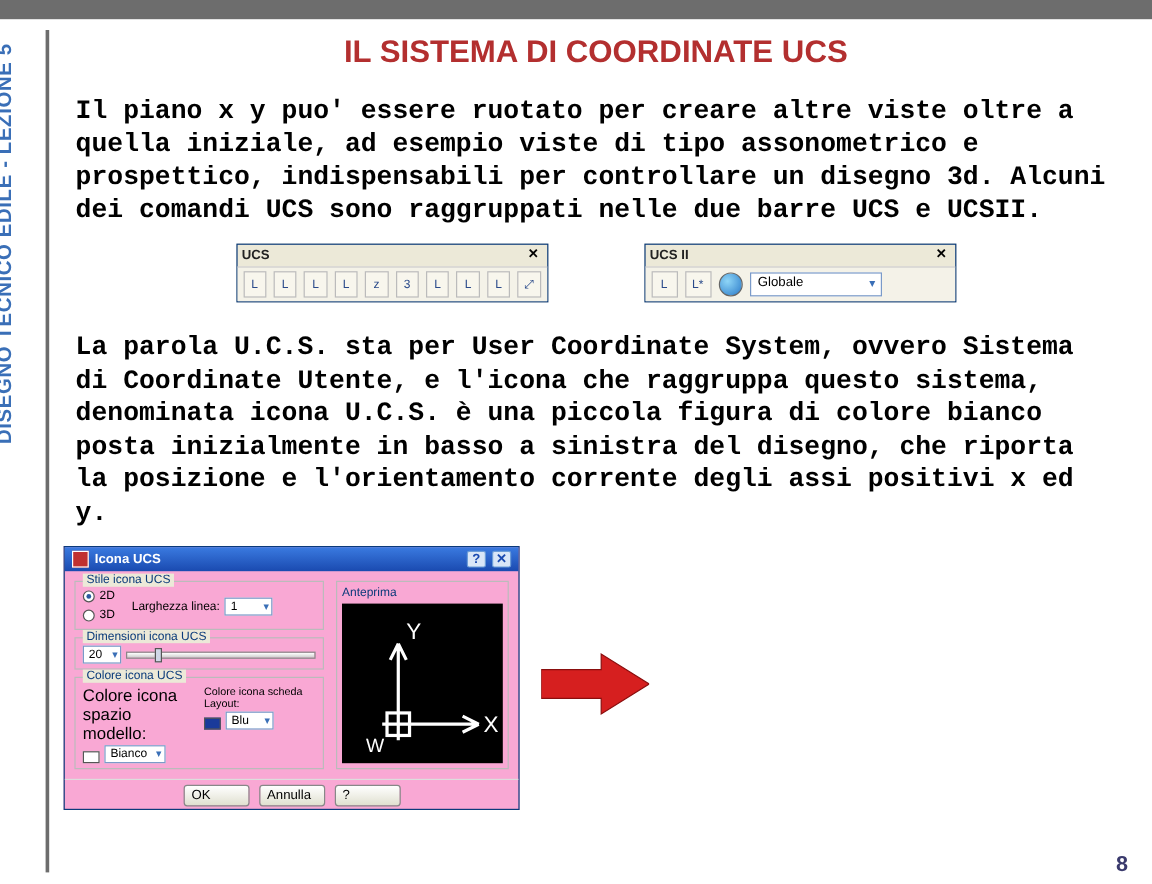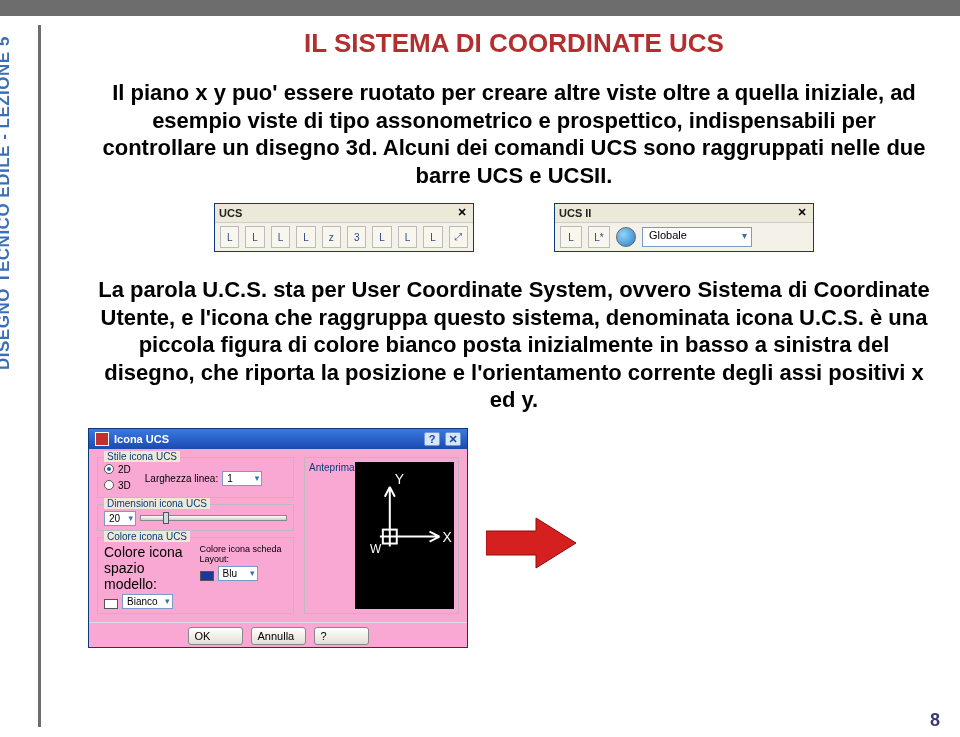--- a/index.html
+++ b/index.html
@@ -32,38 +32,38 @@
   .sidebar-line {
     position: absolute;
     left: 38px;
     top: 25px;
     bottom: 10px;
     width: 3px;
     background: #6d6d6d;
   }
   .content {
     position: absolute;
-    left: 88px;
+    left: 53px;
     top: 28px;
     right: 20px;
   }
   .page-title {
     color: #b32f2f;
     font-size: 26px;
     font-weight: bold;
     text-align: center;
     margin-bottom: 20px;
   }
   .para {
     color: #000;
     font-size: 22px;
     font-weight: bold;
-    text-align: center;
     line-height: 1.25;
     margin: 0 10px 14px 10px;
+    font-family: Liberation Mono, monospace;
   }
   .toolbars {
     display: flex;
     justify-content: center;
     gap: 80px;
     margin: 12px 0 24px 0;
   }
   .toolbar {
     border: 1px solid #0a3a7a;
     background: #ece9d8;
@@ -207,25 +207,25 @@
     font-size: 10px;
     position: relative;
     min-width: 40px;
   }
   .combo::after {
     content: "▾";
     position: absolute; right: 2px; top: 1px;
     color: #3a6fb7; font-size: 9px;
   }
   .dialog-right {
-    width: 155px;
+    width: 144px;
     border: 1px solid #bbb;
     padding: 4px;
     display: flex;
-    flex-direction: row;
+    flex-direction: column;
   }
   .dialog-right .legend {
     font-size: 10px; color: #0a3a7a; margin-bottom: 3px;
   }
   .preview {
     flex: 1;
     background: #000;
     position: relative;
   }
   .preview svg { position: absolute; inset: 0; }

